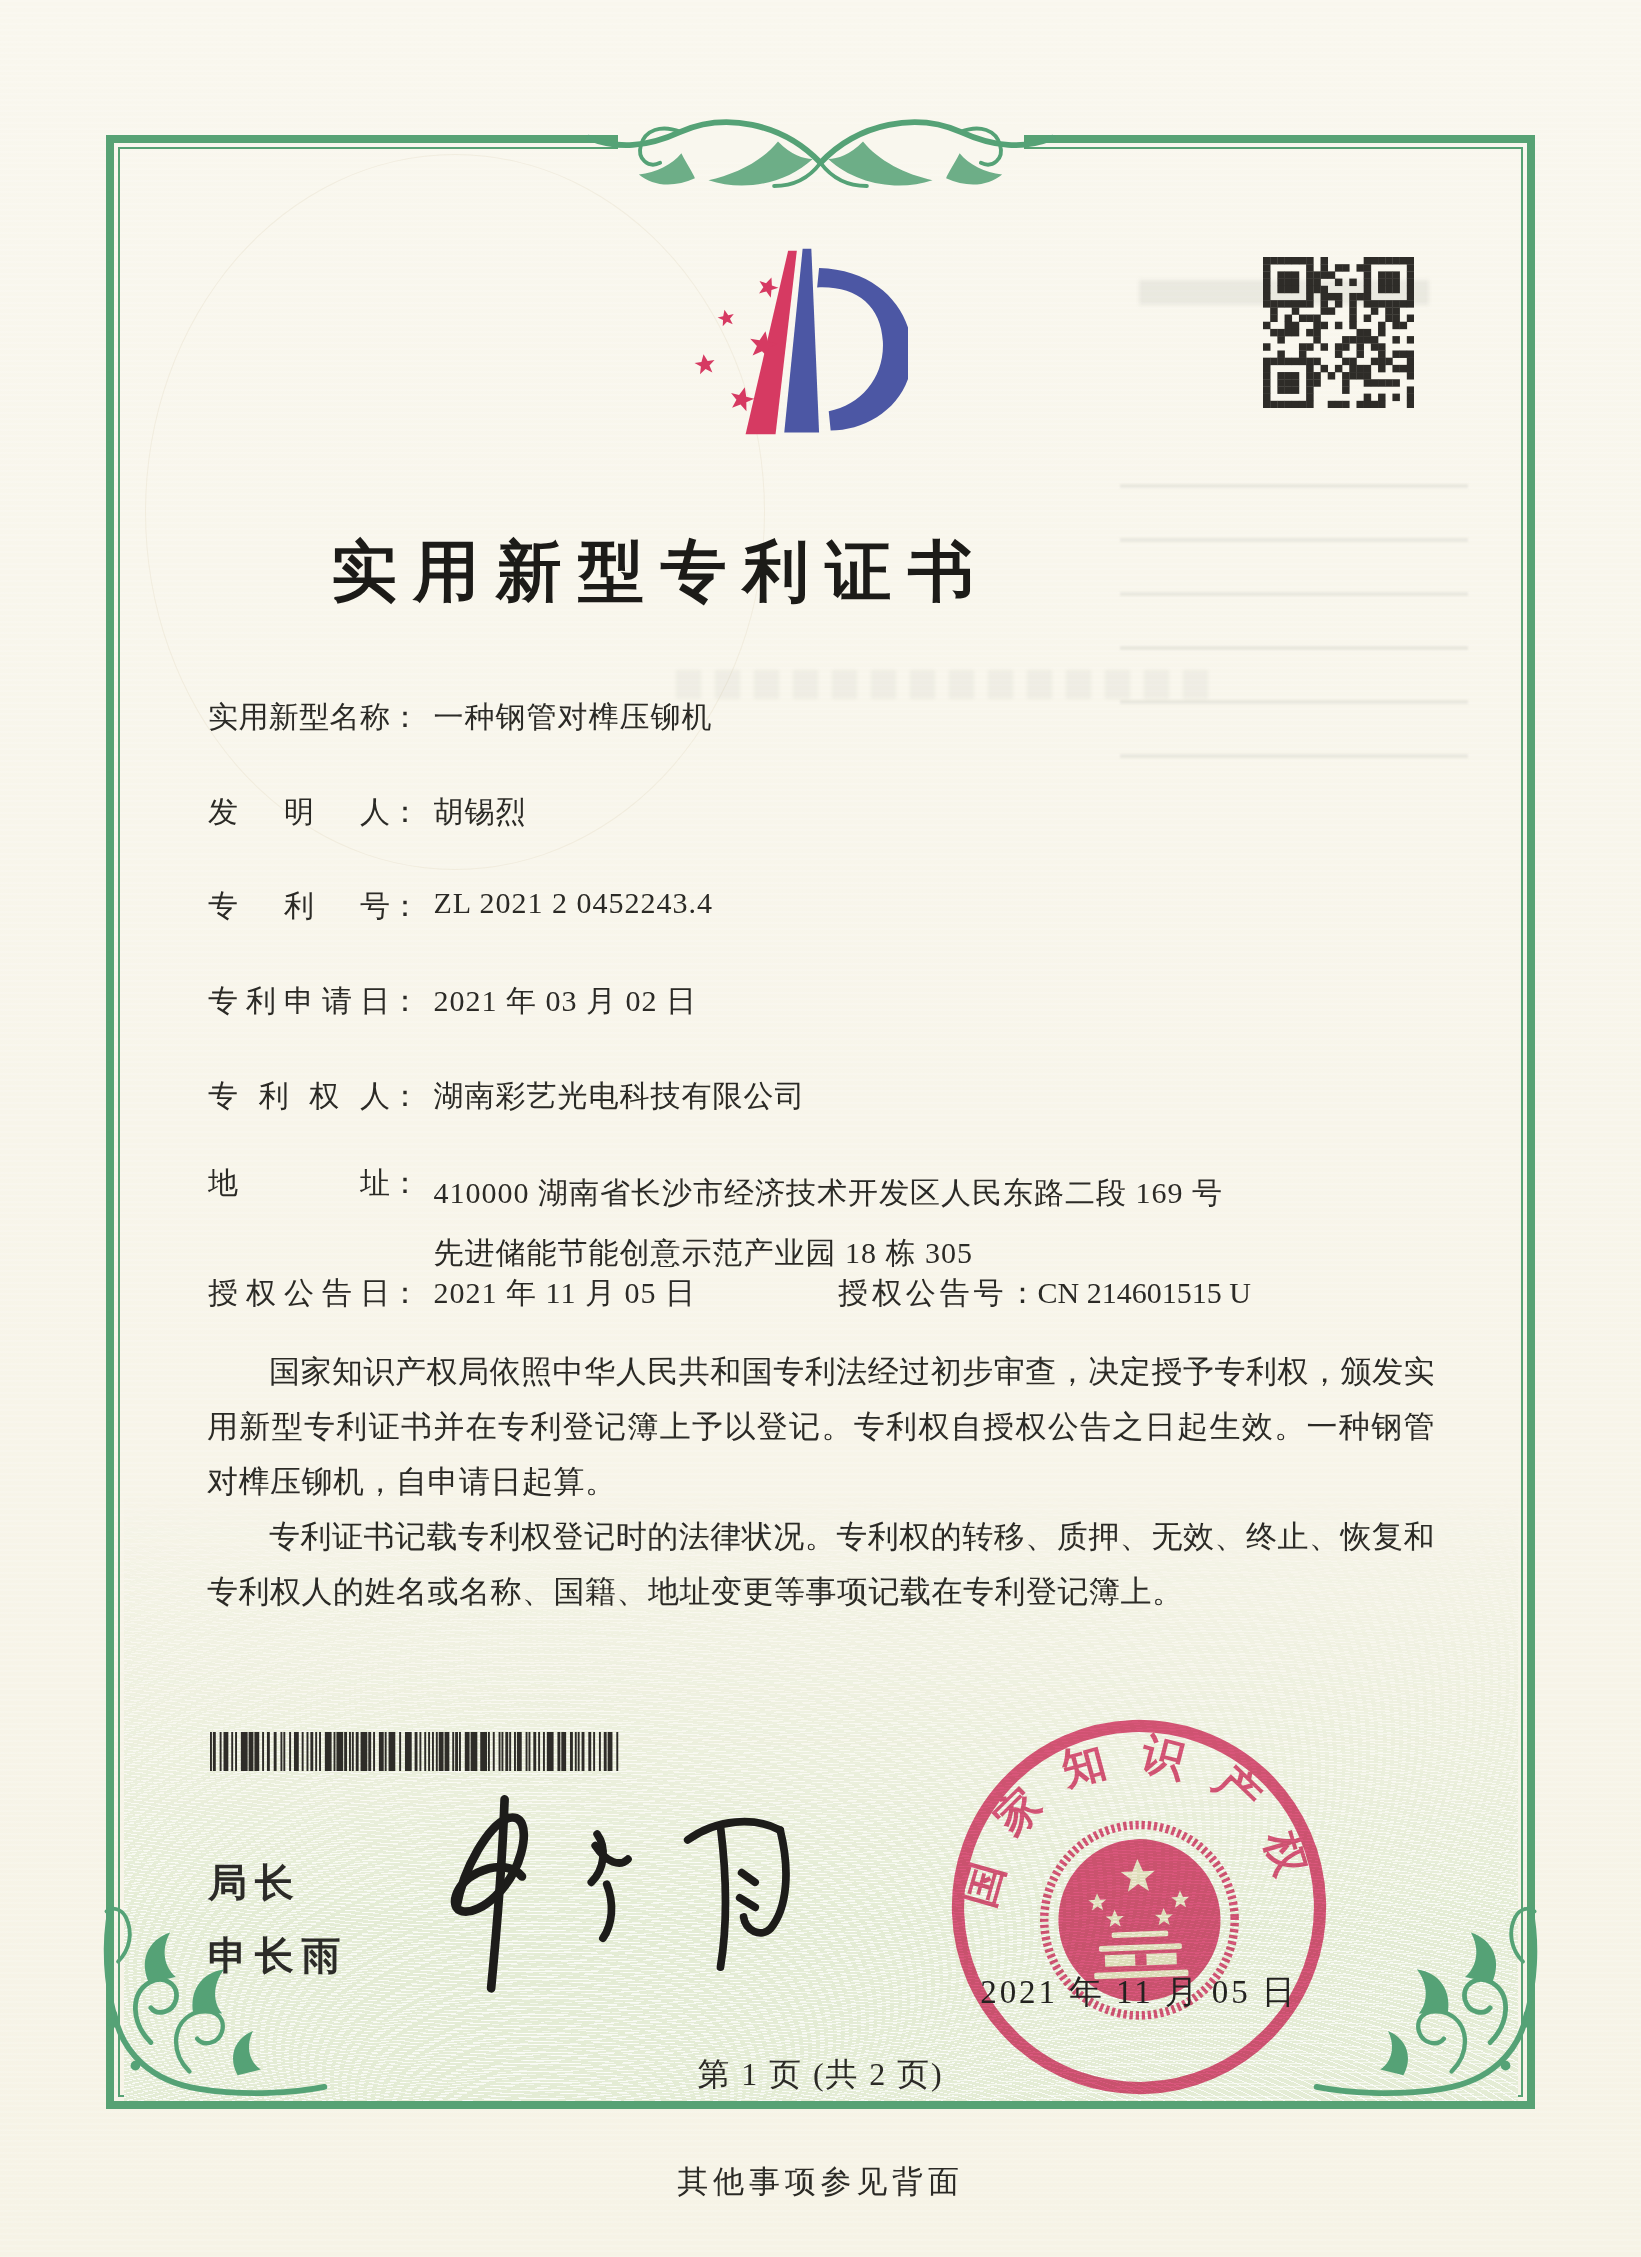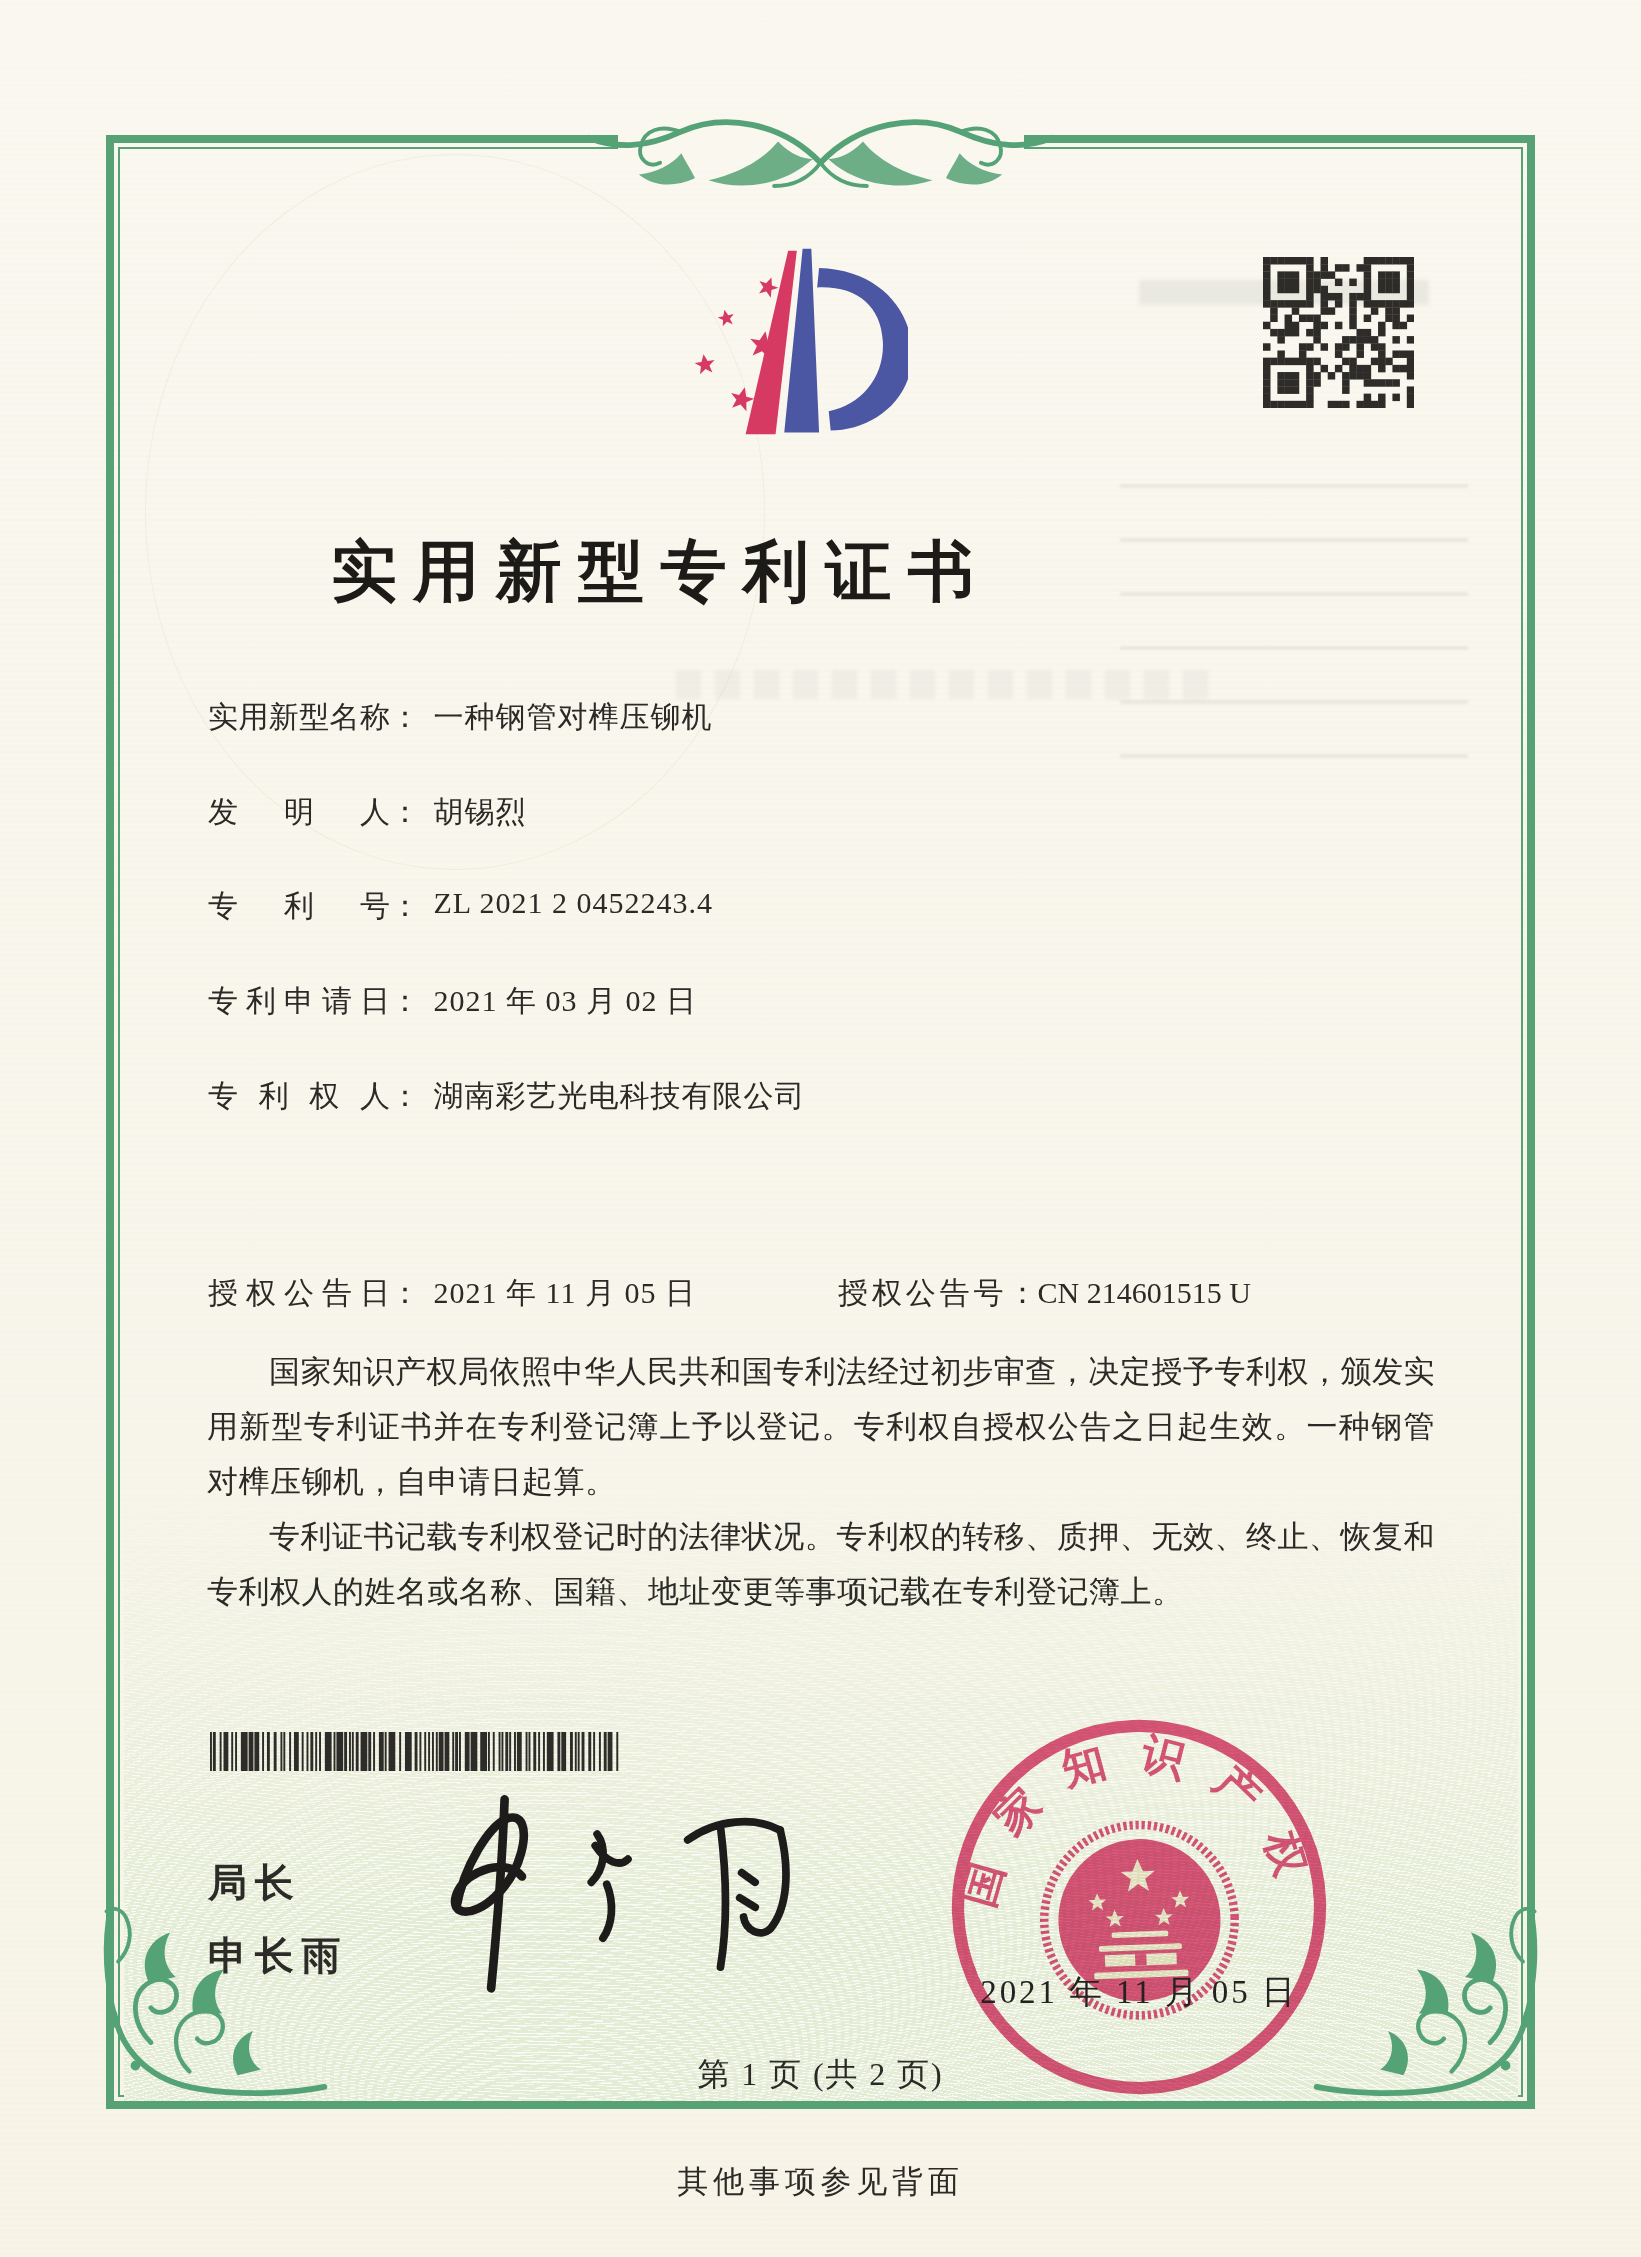--- a/index.html
+++ b/index.html
@@ -398,20 +398,23 @@
   </div>
   <div class="field f2">
     <span class="flabel">专利号</span><span class="colon">：</span><span class="fvalue">ZL 2021 2 0452243.4</span>
   </div>
   <div class="field f3">
     <span class="flabel">专利申请日</span><span class="colon">：</span><span class="fvalue">2021 年 03 月 02 日</span>
   </div>
   <div class="field f4">
     <span class="flabel">专利权人</span><span class="colon">：</span><span class="fvalue">湖南彩艺光电科技有限公司</span>
   </div>
+  <div class="field faddr">
+    <span class="flabel">地址</span><span class="colon">：</span><span class="addr-val"><span>410000  湖南省长沙市经济技术开发区人民东路二段 169 号</span><br><span>先进储能节能创意示范产业园 18 栋 305</span></span>
+  </div>
   <div class="field fgrant">
     <span class="flabel">授权公告日</span><span class="colon">：</span><span class="fvalue">2021 年 11 月 05 日</span>
     <span class="grant-no-group"><span class="grant-no-label">授权公告号</span><span>：</span><span>CN 214601515 U</span></span>
   </div>
 
   <div class="paras">
     <p>国家知识产权局依照中华人民共和国专利法经过初步审查，决定授予专利权，颁发实用新型专利证书并在专利登记簿上予以登记。专利权自授权公告之日起生效。一种钢管对榫压铆机，自申请日起算。</p>
     <p>专利证书记载专利权登记时的法律状况。专利权的转移、质押、无效、终止、恢复和专利权人的姓名或名称、国籍、地址变更等事项记载在专利登记簿上。</p>
   </div>
 

